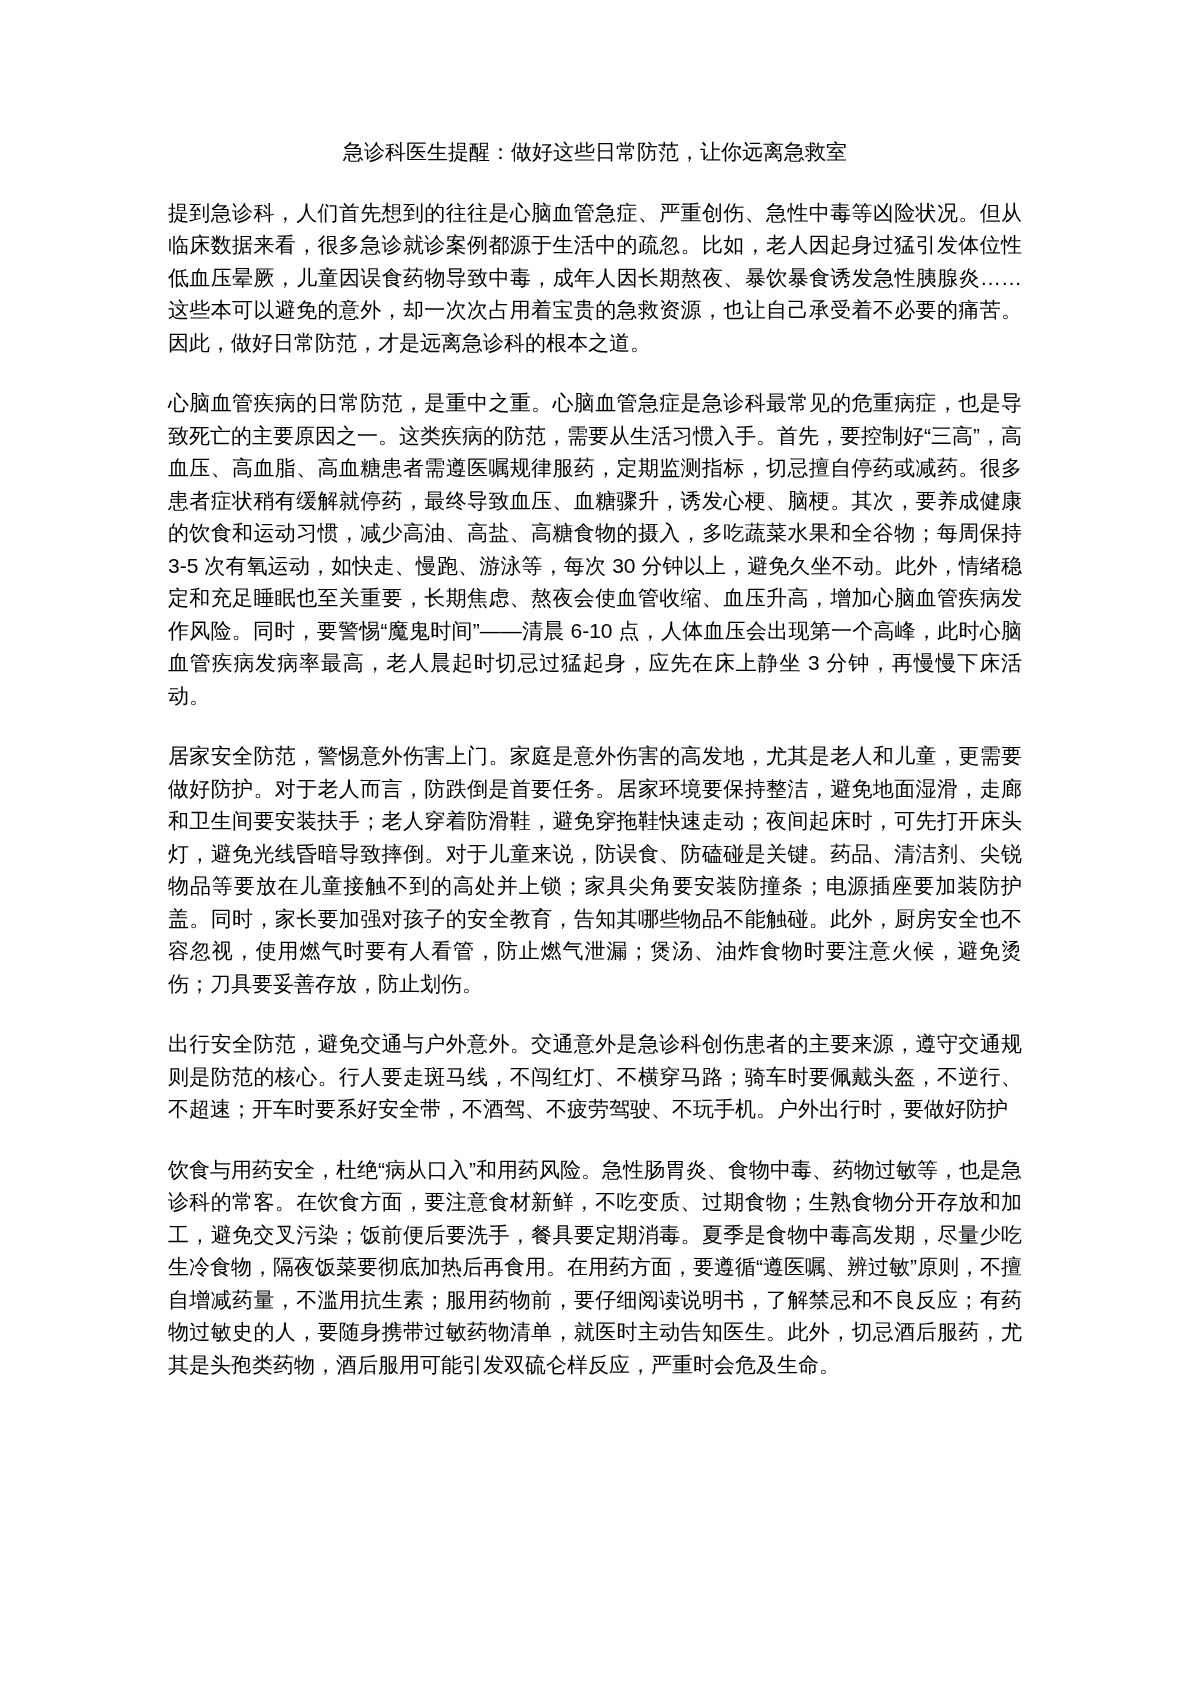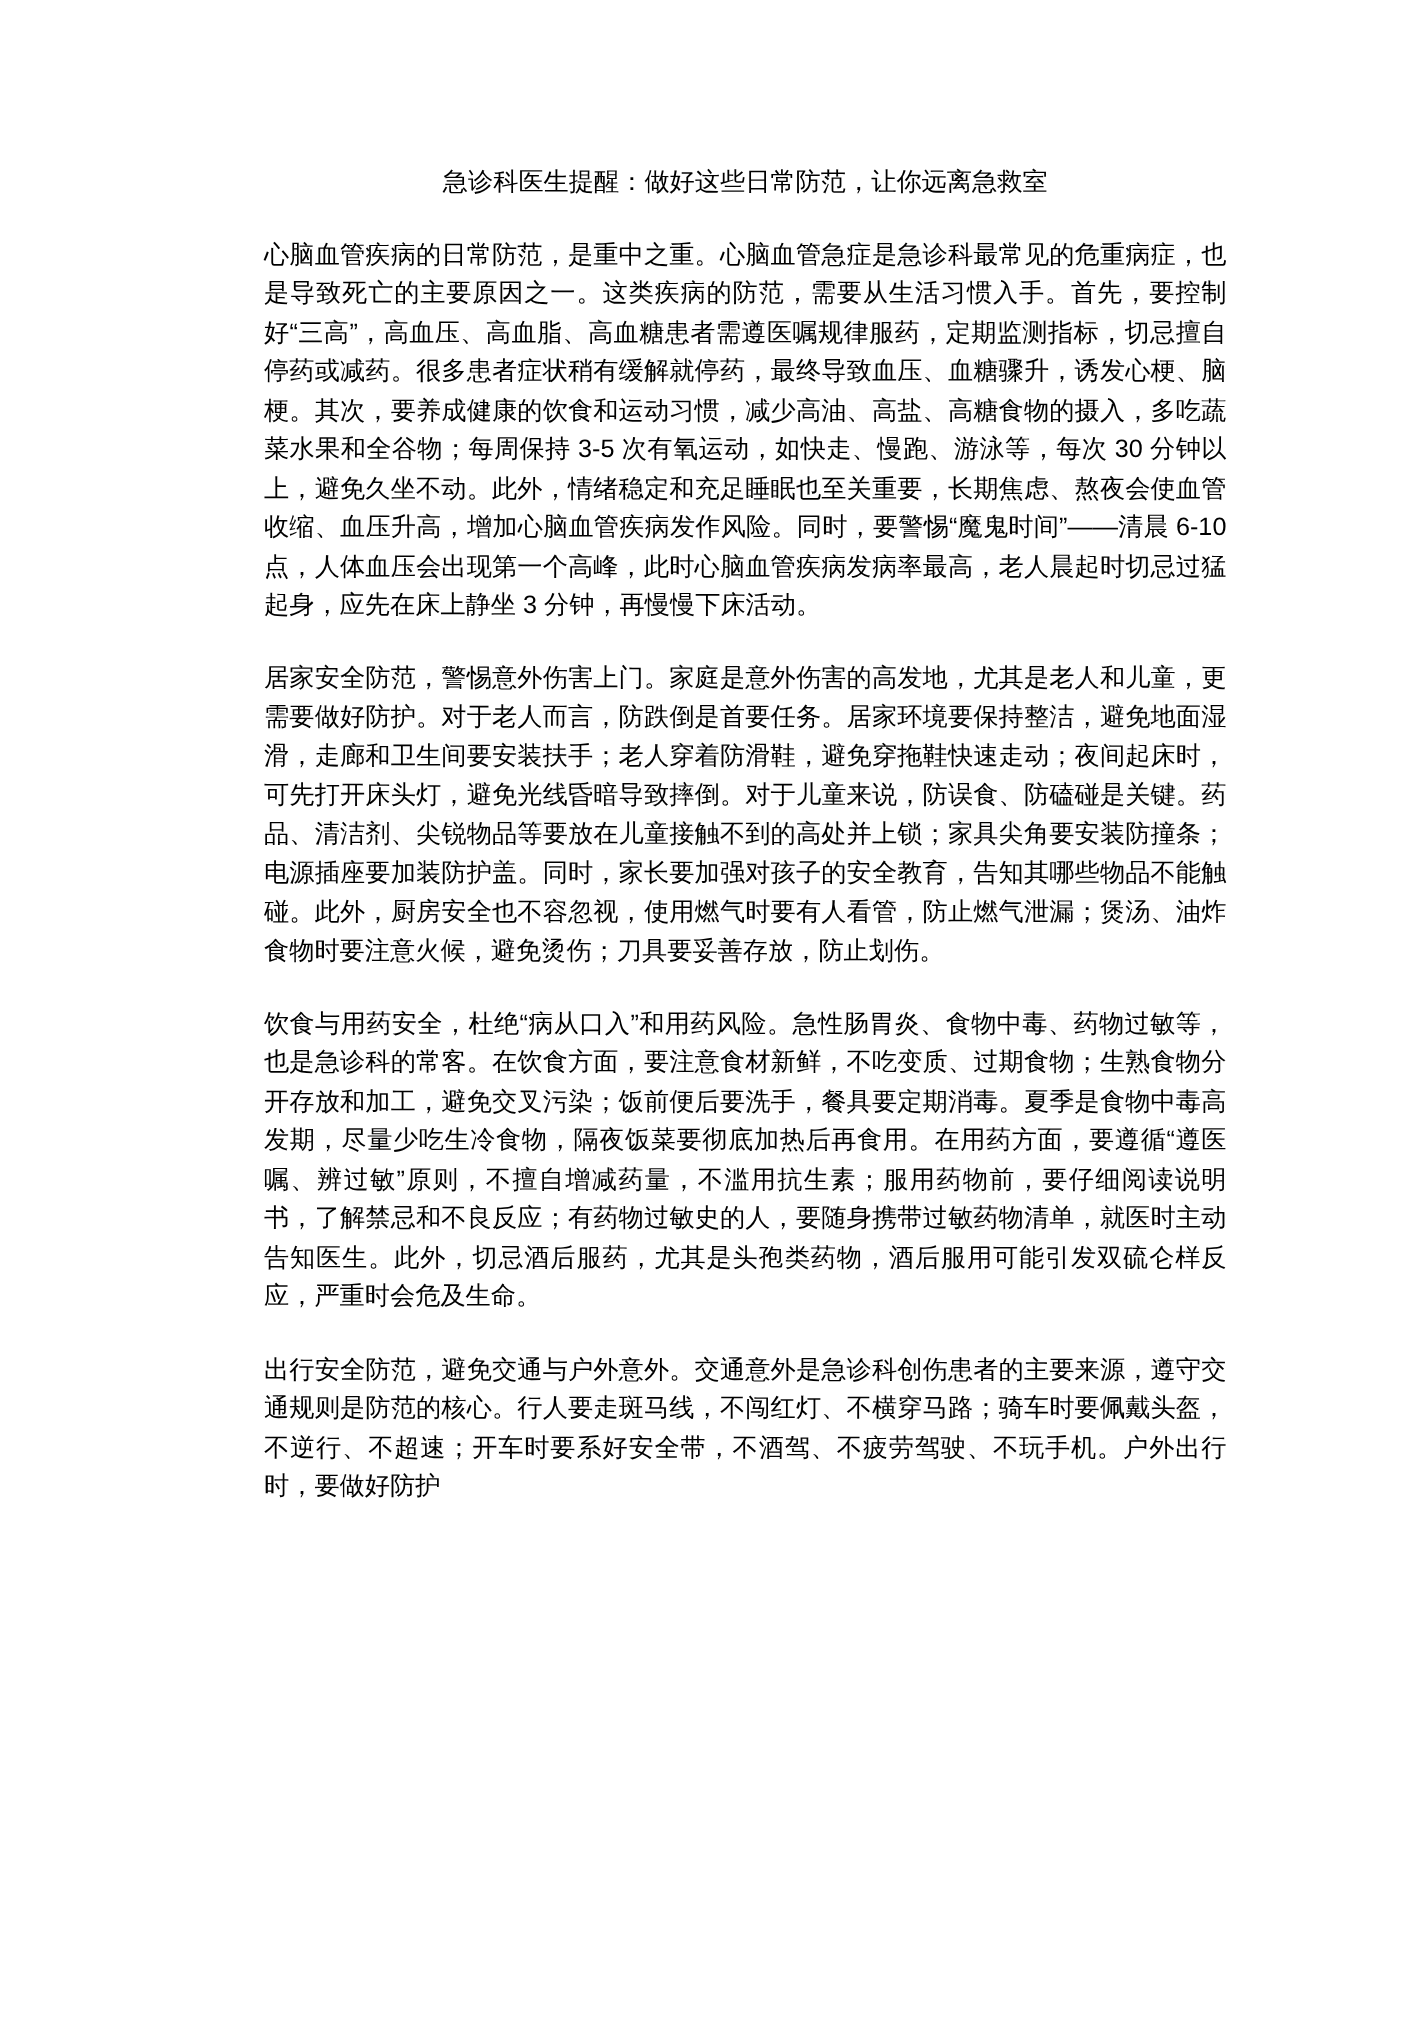--- a/index.html
+++ b/index.html
@@ -1,15 +1,15 @@
 <!DOCTYPE html>
 <html><head>
   <meta charset="utf-8">
   <style>
-    * { box-sizing: border-box; padding-left: 26px; }
+    * { box-sizing: border-box; }
     html, body { margin: 0; padding: 0; }
     body {
       width: 1190px;
       background: #ffffff;
       font-family: "Liberation Sans", sans-serif;
     }
     .page {
       position: relative;
       width: 1190px;
       height: 1683px;
@@ -38,22 +38,23 @@
     .para:last-child { margin-bottom: 0; }
   </style>
 </head>
 <body>
 
 <div class="page">
   <div class="content">
     <h1 class="title">急诊科医生提醒：做好这些日常防范，让你远离急救室</h1>
 
 
+    <p class="para">提到急诊科，人们首先想到的往往是心脑血管急症、严重创伤、急性中毒等凶险状况。但从临床数据来看，很多急诊就诊案例都源于生活中的疏忽。比如，老人因起身过猛引发体位性低血压晕厥，儿童因误食药物导致中毒，成年人因长期熬夜、暴饮暴食诱发急性胰腺炎……这些本可以避免的意外，却一次次占用着宝贵的急救资源，也让自己承受着不必要的痛苦。因此，做好日常防范，才是远离急诊科的根本之道。</p>
 
     <p class="para">心脑血管疾病的日常防范，是重中之重。心脑血管急症是急诊科最常见的危重病症，也是导致死亡的主要原因之一。这类疾病的防范，需要从生活习惯入手。首先，要控制好“三高”，高血压、高血脂、高血糖患者需遵医嘱规律服药，定期监测指标，切忌擅自停药或减药。很多患者症状稍有缓解就停药，最终导致血压、血糖骤升，诱发心梗、脑梗。其次，要养成健康的饮食和运动习惯，减少高油、高盐、高糖食物的摄入，多吃蔬菜水果和全谷物；每周保持 3-5 次有氧运动，如快走、慢跑、游泳等，每次 30 分钟以上，避免久坐不动。此外，情绪稳定和充足睡眠也至关重要，长期焦虑、熬夜会使血管收缩、血压升高，增加心脑血管疾病发作风险。同时，要警惕“魔鬼时间”——清晨 6-10 点，人体血压会出现第一个高峰，此时心脑血管疾病发病率最高，老人晨起时切忌过猛起身，应先在床上静坐 3 分钟，再慢慢下床活动。</p>
 
     <p class="para">居家安全防范，警惕意外伤害上门。家庭是意外伤害的高发地，尤其是老人和儿童，更需要做好防护。对于老人而言，防跌倒是首要任务。居家环境要保持整洁，避免地面湿滑，走廊和卫生间要安装扶手；老人穿着防滑鞋，避免穿拖鞋快速走动；夜间起床时，可先打开床头灯，避免光线昏暗导致摔倒。对于儿童来说，防误食、防磕碰是关键。药品、清洁剂、尖锐物品等要放在儿童接触不到的高处并上锁；家具尖角要安装防撞条；电源插座要加装防护盖。同时，家长要加强对孩子的安全教育，告知其哪些物品不能触碰。此外，厨房安全也不容忽视，使用燃气时要有人看管，防止燃气泄漏；煲汤、油炸食物时要注意火候，避免烫伤；刀具要妥善存放，防止划伤。</p>
 
+    <p class="para">出行安全防范，避免交通与户外意外。交通意外是急诊科创伤患者的主要来源，遵守交通规则是防范的核心。行人要走斑马线，不闯红灯、不横穿马路；骑车时要佩戴头盔，不逆行、不超速；开车时要系好安全带，不酒驾、不疲劳驾驶、不玩手机。户外出行时，要做好防护</p>
+
     <p class="para">饮食与用药安全，杜绝“病从口入”和用药风险。急性肠胃炎、食物中毒、药物过敏等，也是急诊科的常客。在饮食方面，要注意食材新鲜，不吃变质、过期食物；生熟食物分开存放和加工，避免交叉污染；饭前便后要洗手，餐具要定期消毒。夏季是食物中毒高发期，尽量少吃生冷食物，隔夜饭菜要彻底加热后再食用。在用药方面，要遵循“遵医嘱、辨过敏”原则，不擅自增减药量，不滥用抗生素；服用药物前，要仔细阅读说明书，了解禁忌和不良反应；有药物过敏史的人，要随身携带过敏药物清单，就医时主动告知医生。此外，切忌酒后服药，尤其是头孢类药物，酒后服用可能引发双硫仑样反应，严重时会危及生命。</p>
-
-    <p class="para">出行安全防范，避免交通与户外意外。交通意外是急诊科创伤患者的主要来源，遵守交通规则是防范的核心。行人要走斑马线，不闯红灯、不横穿马路；骑车时要佩戴头盔，不逆行、不超速；开车时要系好安全带，不酒驾、不疲劳驾驶、不玩手机。户外出行时，要做好防护</p>
   </div>
 </div>
 
 </body></html>

